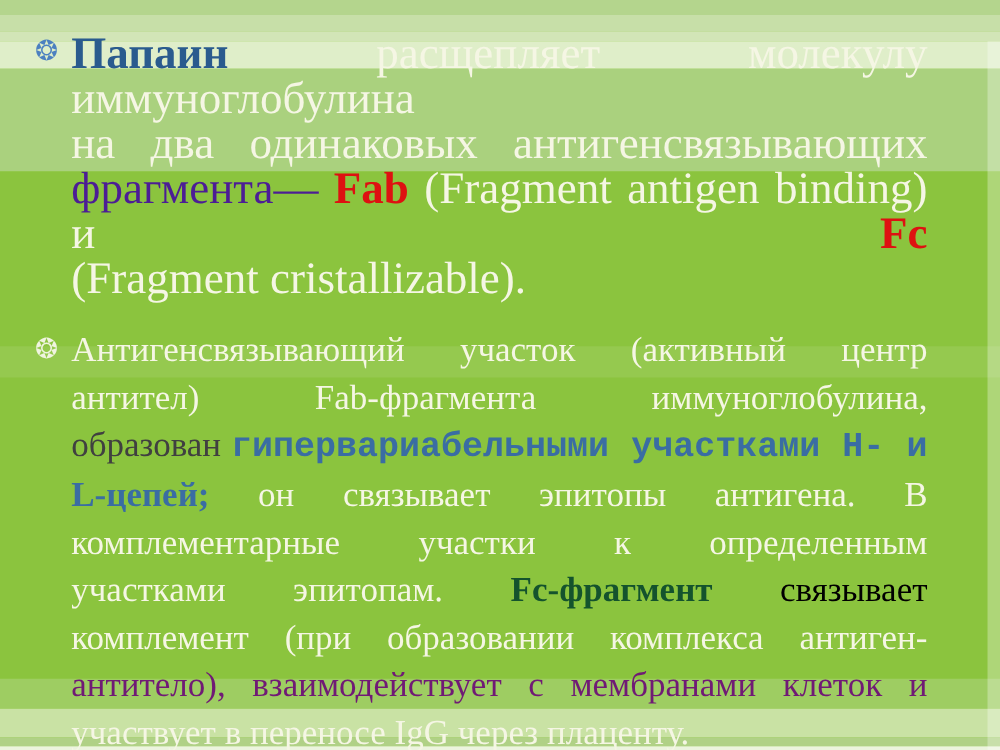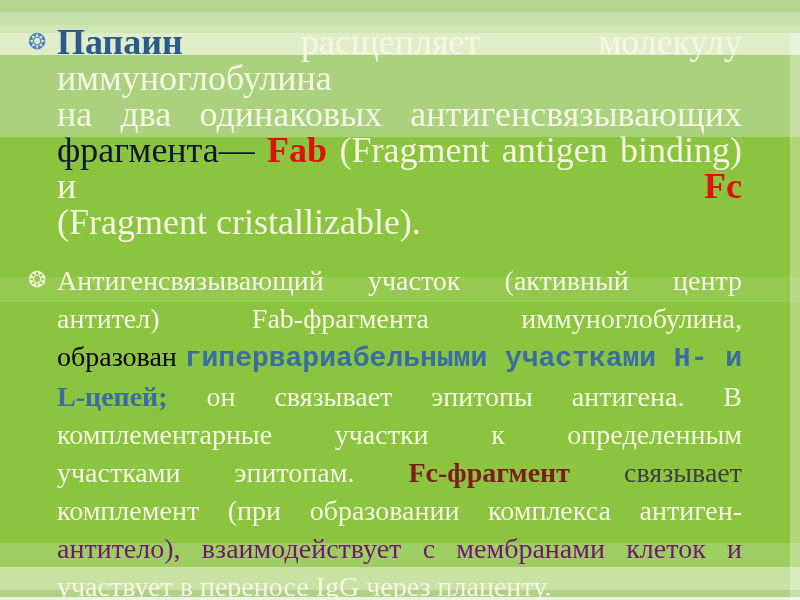--- a/index.html
+++ b/index.html
@@ -56,32 +56,32 @@
       <div class="stripe" style="left: 0px; top: 590px; width: 800px; height: 7px; background: rgb(176, 209, 134);"></div>
       <div class="stripe" style="left: 0px; top: 597px; width: 800px; height: 3px; background: rgb(236, 244, 222);"></div>
       <div class="stripe" style="left: 790px; top: 33px; width: 10px; height: 567px; background: rgba(255, 255, 255, 0.3);"></div>
     </div>
   <div id="content">
       <div class="para p1">
         <span class="bullet" style="color: rgb(76, 128, 192);">❂</span>
         <div class="ptext">
           <div class="line"><span class="run-b" style="color: rgb(42, 91, 142);">Папаин</span><span style="color: rgb(245, 246, 228);"> расщепляет молекулу иммуноглобулина</span></div>
           <div class="line"><span style="color: rgb(245, 246, 228);">на два одинаковых антигенсвязывающих</span></div>
-          <div class="line"><span style="color: #0f172a;">фрагмента— </span><span class="run-b" style="color: rgb(222, 17, 17);">Fab</span><span style="color: rgb(245, 246, 228);"> (Fragment antigen binding) и </span><span class="run-b" style="color: rgb(222, 17, 17);">Fc</span></div>
+          <div class="line"><span style="color: #4c1d95;">фрагмента— </span><span class="run-b" style="color: rgb(222, 17, 17);">Fab</span><span style="color: rgb(245, 246, 228);"> (Fragment antigen binding) и </span><span class="run-b" style="color: rgb(222, 17, 17);">Fc</span></div>
           <div class="line last"><span style="color: rgb(245, 246, 228);">(Fragment cristallizable).</span></div>
         </div>
       </div>
       <div class="para p2">
         <span class="bullet" style="color: rgb(240, 244, 224);">❂</span>
         <div class="ptext">
           <div class="line"><span style="color: rgb(245, 246, 228);">Антигенсвязывающий участок (активный центр</span></div>
           <div class="line"><span style="color: rgb(245, 246, 228);">антител) Fab-фрагмента иммуноглобулина,</span></div>
-          <div class="line"><span style="color: #000000;">образован </span><span class="run-b" style="color: rgb(58, 109, 163); font-family: Liberation Mono, monospace;">гипервариабельными участками H- и</span></div>
+          <div class="line"><span style="color: #404040;">образован </span><span class="run-b" style="color: rgb(58, 109, 163); font-family: Liberation Mono, monospace;">гипервариабельными участками H- и</span></div>
           <div class="line"><span class="run-b" style="color: rgb(58, 109, 163);">L-цепей;</span><span style="color: rgb(245, 246, 228);"> он связывает эпитопы антигена. В</span></div>
           <div class="line"><span style="color: rgb(245, 246, 228);">комплементарные участки к определенным</span></div>
-          <div class="line"><span style="color: rgb(245, 246, 228);">участками эпитопам. </span><span class="run-b" style="color: #7f1d1d;">Fc-фрагмент</span><span style="color: #404040;"> связывает</span></div>
+          <div class="line"><span style="color: rgb(245, 246, 228);">участками эпитопам. </span><span class="run-b" style="color: #14532d;">Fc-фрагмент</span><span style="color: #000000;"> связывает</span></div>
           <div class="line"><span style="color: rgb(245, 246, 228);">комплемент (при образовании комплекса антиген-</span></div>
           <div class="line"><span style="color: #701a75;">антитело), взаимодействует с мембранами клеток и</span></div>
           <div class="line last"><span style="color: rgb(245, 246, 228);">участвует в переносе IgG через плаценту.</span></div>
         </div>
       </div>
     </div>
 </div>
 
 </body></html>

